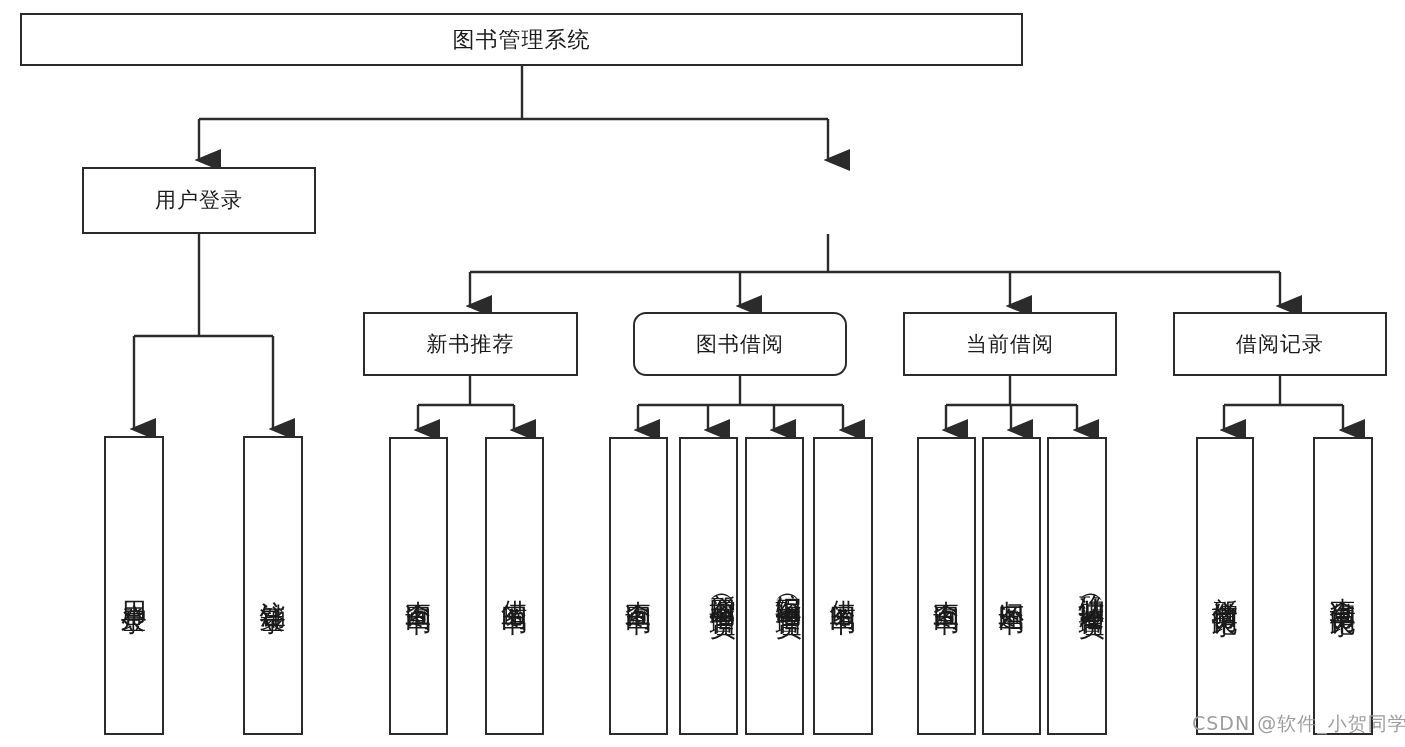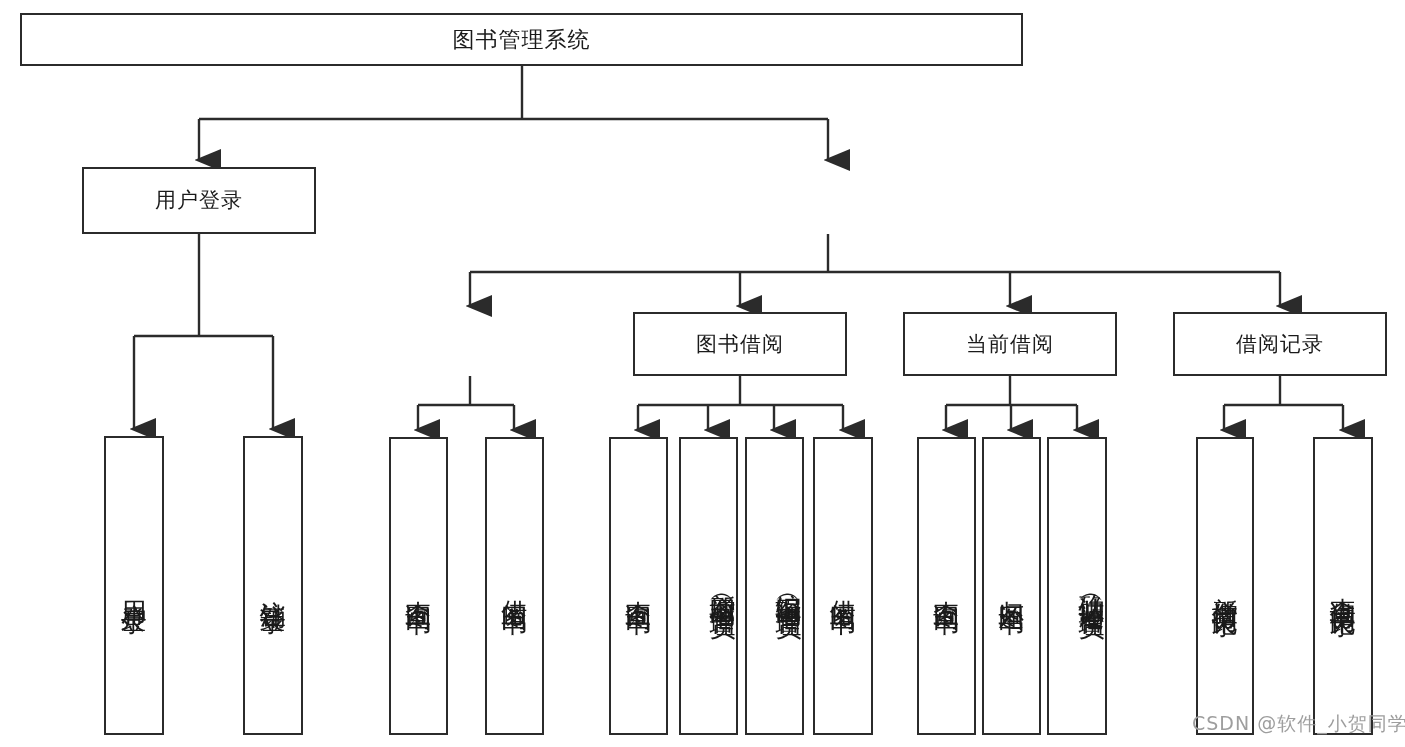--- a/index.html
+++ b/index.html
@@ -104,22 +104,23 @@
       <path d="M 1224 405 L 1224 430" marker-end="url(#arrow)"></path>
       <path d="M 1343 405 L 1343 430" marker-end="url(#arrow)"></path>
     </g>
   </svg>
 
   <div class="node h root" style="left:20px;top:13px;width:1003px;height:53px;">图书管理系统</div>
 
   <div class="node h" style="left:82px;top:167px;width:234px;height:67px;">用户登录</div>
 
 
+  <div class="node h" style="left:363px;top:312px;width:215px;height:64px;">新书推荐</div>
 
-  <div class="node h" style="left:633px;top:312px;width:214px;height:64px;">图书借阅</div>
+  <div class="node h" style="left:633px;top:312px;width:214px;height:64px;border-radius:13px;">图书借阅</div>
 
   <div class="node h" style="left:903px;top:312px;width:214px;height:64px;">当前借阅</div>
 
   <div class="node h" style="left:1173px;top:312px;width:214px;height:64px;">借阅记录</div>
 
   <div class="node v" style="left:104px;top:436px;width:60px;height:299px;">用户登录</div>
 
   <div class="node v" style="left:243px;top:436px;width:60px;height:299px;">注销登录</div>
 
   <div class="node v" style="left:389px;top:437px;width:59px;height:298px;">查询图书</div>

